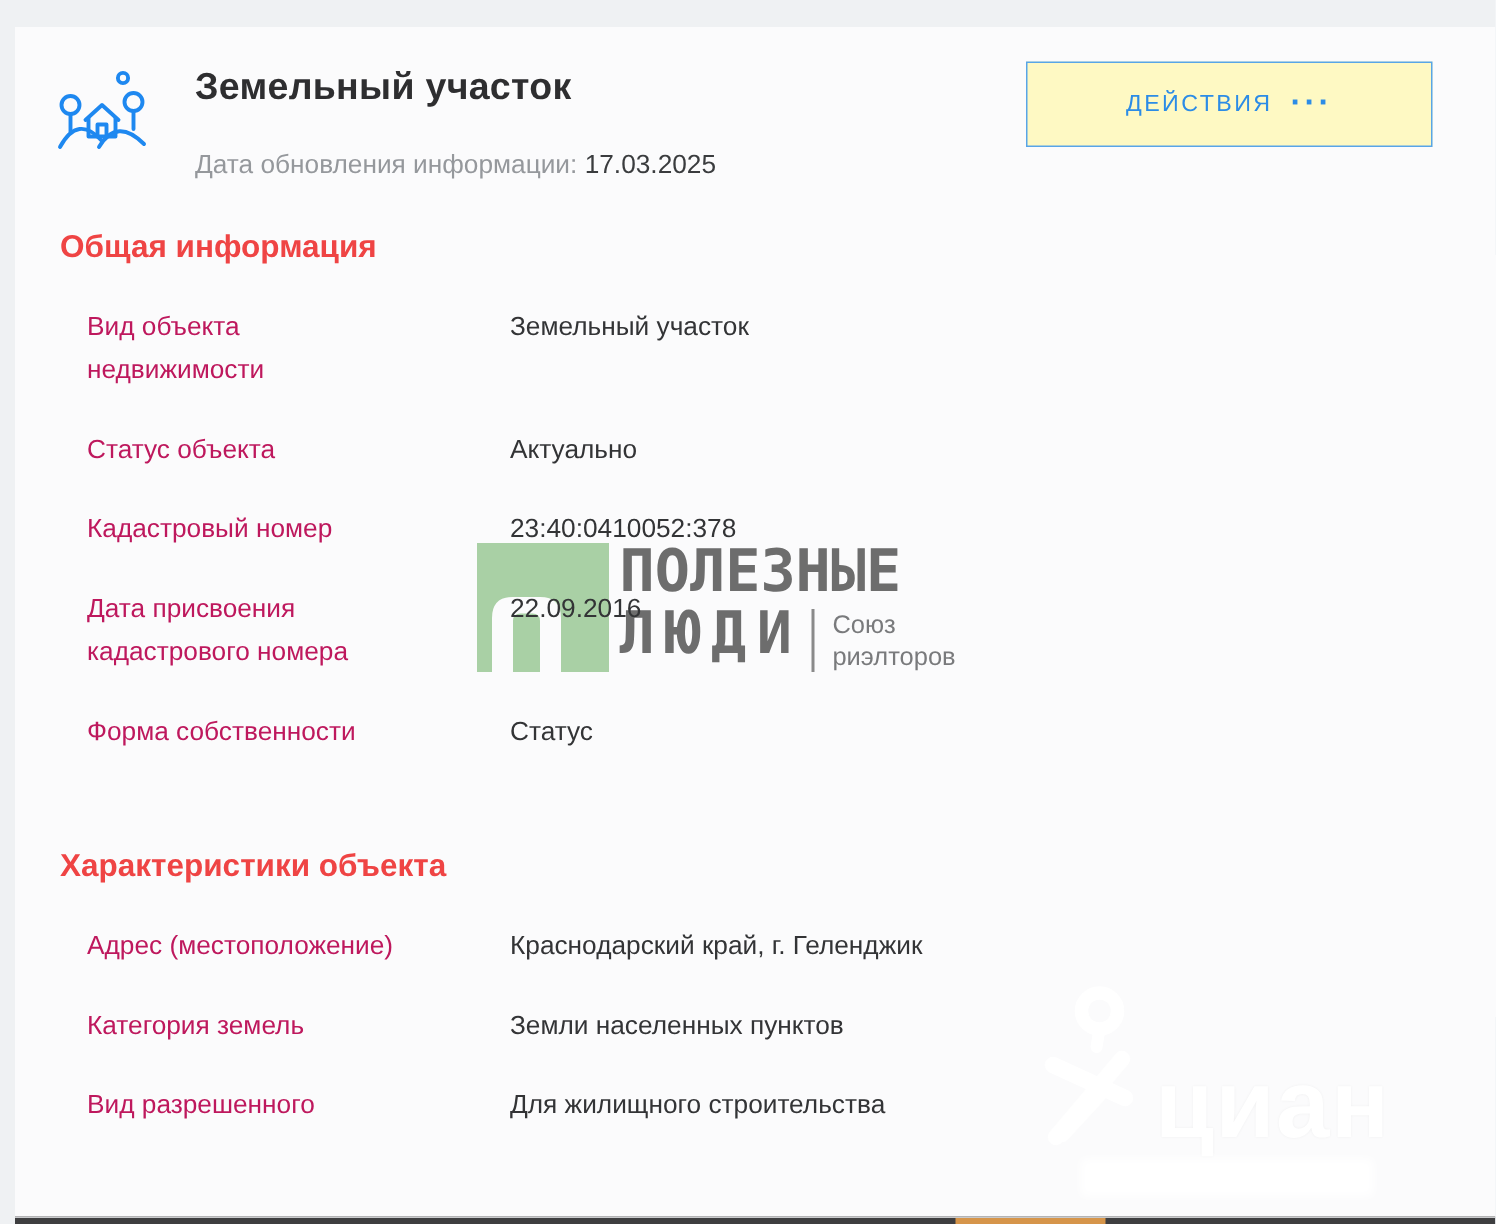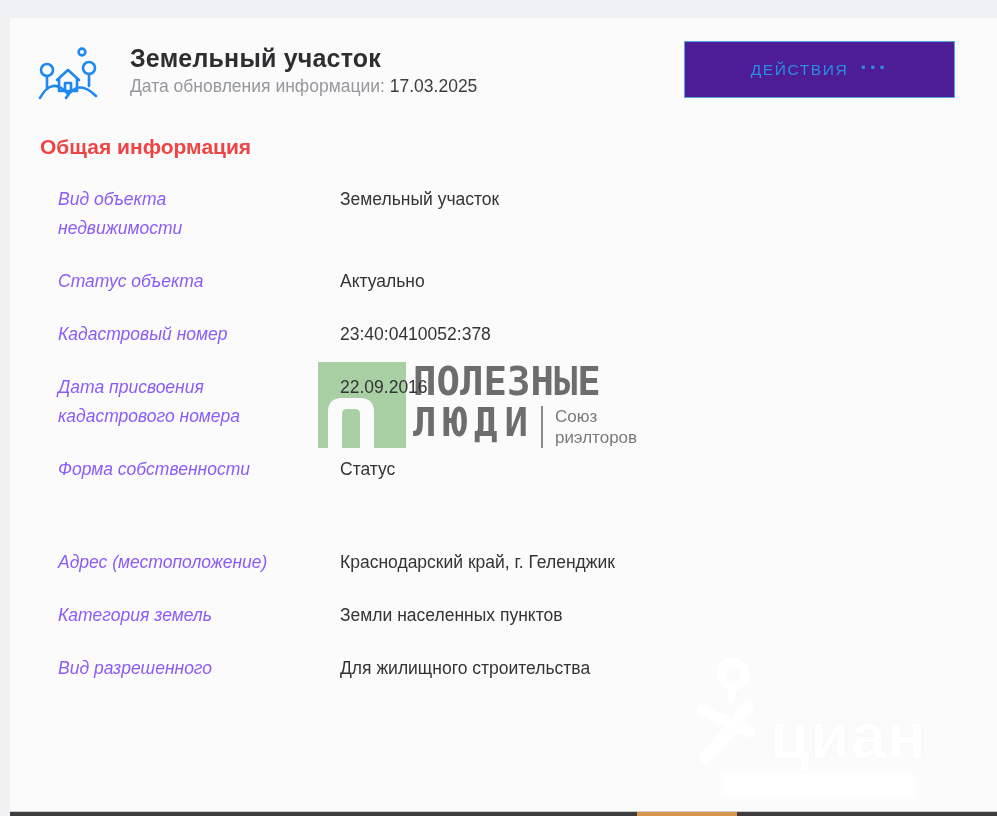--- a/index.html
+++ b/index.html
@@ -6,35 +6,35 @@
   html,body { width:997px; height:816px; }
   body { font-family:"Liberation Sans", sans-serif; background:#eff1f3; }
   .page { position:relative; width:997px; height:816px; overflow:hidden; background:#eff1f3; }
   .card { position:absolute; left:10px; top:18px; right:0; bottom:0; background:#fbfbfc; }
 
   
   .header { position:relative; z-index:2; display:flex; padding:26px 42px 0 28px; }
   .plot-icon { width:60px; height:56px; flex:0 0 60px; margin-top:2px; }
   .header-text { margin-left:32px; }
   .page-title { font-size:25px; font-weight:700; color:#2e2e30; letter-spacing:.2px; }
-  .updated { margin-top:3px; font-size:17.5px; color:#95989c; }
+  .updated { margin-top:26px; font-size:17.5px; color:#95989c; }
   .updated .date { color:#3a3c3e; }
   .actions-btn { position:absolute; right:42px; top:23px; width:271px; height:57px;
-    background:#4c1d95; border:1px solid #58a5e8; color:#2c8ce6; font-size:15.5px;
+    background:#fef9c3; border:1px solid #58a5e8; color:#2c8ce6; font-size:15.5px;
     font-weight:400; letter-spacing:1.6px; display:flex; align-items:center;
     justify-content:center; gap:12px; cursor:pointer; font-family:"Liberation Sans",sans-serif; }
   .actions-dots { font-size:22px; font-weight:700; letter-spacing:2px; line-height:10px; margin-top:-4px; }
 
   
   .section { position:relative; z-index:2; }
   .section-1 { margin-top:33px; }
   .section-2 { margin-top:64px; }
   .section-title { margin-left:30px; margin-bottom:26px; font-size:21px; font-weight:700; color:#ef4444; }
   .row { display:flex; margin:0 0 24px 48px; font-size:17.5px; line-height:29px; }
-  .row .label { width:282px; flex:0 0 282px; color:#8b5cf6; white-space:pre-line;font-style:italic; }
+  .row .label { width:282px; flex:0 0 282px; color:#be185d; white-space:pre-line; }
   .row .value { color:#333436; }
 
   
   .wm-pl { position:absolute; left:308px; top:344px; z-index:1; display:flex; }
   .wm-pl-logo { width:88px; height:86px; }
   .wm-pl-textblock { margin-left:7px; font-family:"DejaVu Sans Mono", monospace; color:#6d6d6d; }
   .wm-pl-line1 { font-size:39px; font-weight:700; line-height:40px; letter-spacing:0px; }
   .wm-pl-line2-wrap { display:flex; align-items:flex-start; }
   .wm-pl-line2 { font-size:39px; font-weight:700; line-height:42px; letter-spacing:7px; }
   .wm-pl-sub { border-left:2px solid #8a8a8a; margin-left:6px; margin-top:4px; padding-left:12px;
@@ -141,20 +141,21 @@
 кадастрового номера</div>
         <div class="value">22.09.2016</div>
       </div>
       <div class="row">
         <div class="label">Форма собственности</div>
         <div class="value">Статус</div>
       </div>
     </div>
 
     <div class="section section-2">
+      <div class="section-title">Характеристики объекта</div>
       <div class="row">
         <div class="label">Адрес (местоположение)</div>
         <div class="value">Краснодарский край, г. Геленджик</div>
       </div>
       <div class="row">
         <div class="label">Категория земель</div>
         <div class="value">Земли населенных пунктов</div>
       </div>
       <div class="row">
         <div class="label">Вид разрешенного</div>

